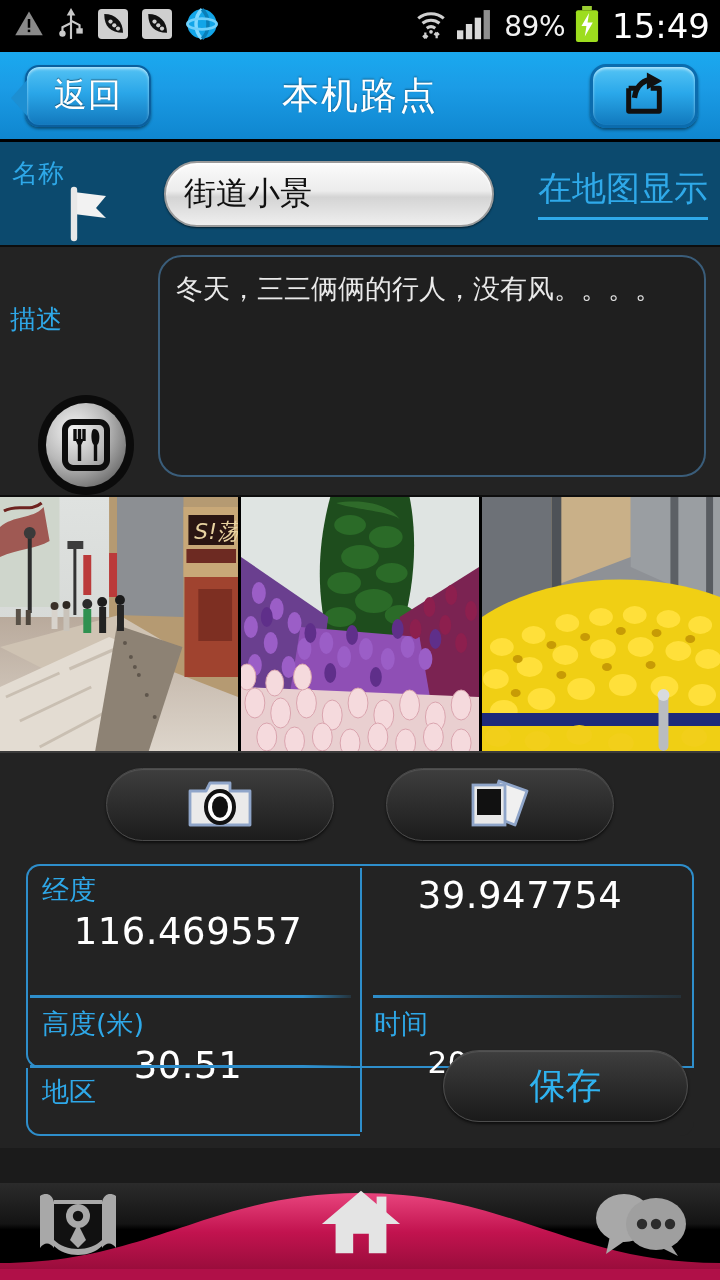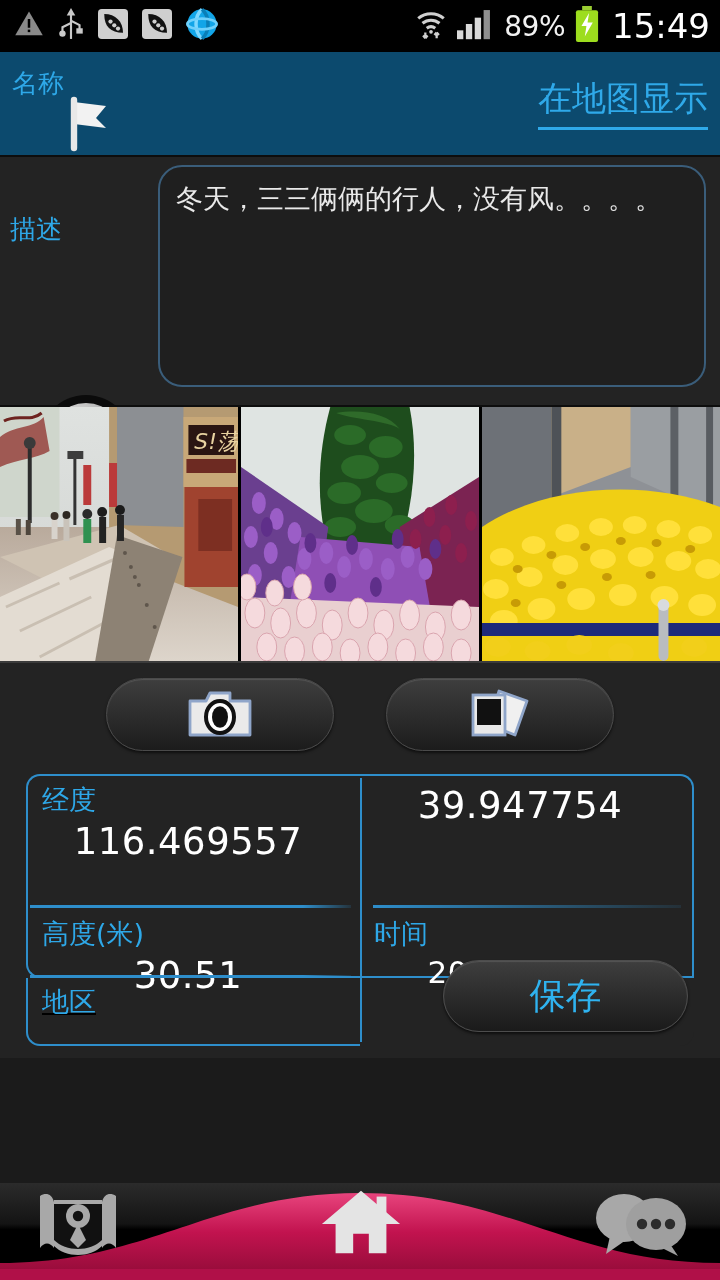--- a/index.html
+++ b/index.html
@@ -228,29 +228,48 @@
         <svg width="26" height="36" viewBox="0 0 18 26">
           <rect x="5.5" y="0" width="7" height="3" fill="#9acd32"></rect>
           <rect x="1" y="3" width="16" height="23" rx="1.5" fill="#9ddd1e"></rect>
           <path d="M10.5 5 L5 14.5 H8.6 L7.4 22 L13.2 12 H9.4 Z" fill="#fff"></path>
         </svg>
       </span>
       <span class="clock">15:49</span>
     </div>
   </div>
 
+  <div class="header">
+    <div class="btn-back">
+      <span>返回</span>
+    </div>
+    <div class="header-title">本机路点</div>
+    <div class="btn-share">
+      <span>
+        <svg width="50" height="46" viewBox="0 0 24 24">
+          <path d="M4 9 V21 H20 V9 H15.5" stroke="#111" stroke-width="2.6" fill="none" stroke-linejoin="round"></path>
+          <path d="M4 9 H8.5" stroke="#111" stroke-width="2.6" fill="none"></path>
+          <path d="M7 14 C8 6.5 13 4.5 16 4.6" stroke="#111" stroke-width="2.8" fill="none"></path>
+          <path d="M13.5 0.8 L21.5 5.2 L13.5 9.6 Z" fill="#111"></path>
+        </svg>
+      </span>
+    </div>
+  </div>
 
   <div class="name-row">
     <div class="lbl-name">名称</div>
     <span class="flag-icon">
       <svg width="52" height="56" viewBox="0 0 26 28">
         <path d="M6 3 L22 5 L17 11 L22 16 L6 14 Z" fill="#f2f2f2"></path>
         <path d="M6 2 L6 26" stroke="#e8e8e8" stroke-width="3.2" stroke-linecap="round"></path>
       </svg>
     </span>
+    <div class="name-input">
+      <span>街道小景</span>
+    </div>
     <div class="link-map">在地图显示</div>
   </div>
 
   <div class="desc-row">
     <div class="lbl-desc">描述</div>
     <div class="desc-box">
       <span>冬天，三三俩俩的行人，没有风。。。。</span>
     </div>
   </div>
   <div class="cat-icon" style="position:absolute; left:36px; top:393px;">
@@ -497,21 +516,21 @@
         <div class="cval">39.947754</div>
       </div>
       <div class="cell bl" style="height:25%;">
         <div class="clbl">高度(米)</div>
         <div class="cval">30.51</div>
       </div>
       <div class="cell br" style="height:25%; border-radius:0;">
         <div class="clbl">时间</div>
         <div class="cval small">2013-01-12 13:20:26</div>
       </div>
-      <div class="cell bl" style="top:75%; height:25%; border-radius:0 0 0 14px;text-decoration:underline;">
+      <div class="cell bl" style="top:75%; height:25%; border-radius:0 0 0 14px;">
         <div class="clbl">地区</div>
         <div class="cval small"></div>
       </div>
       <div class="vdiv"></div>
       <div class="hdiv-l" style="top:48%"></div>
       <div class="hdiv-r" style="top:48%"></div>
       <div class="hdiv-l" style="top:74%"></div>
       <div class="save-btn">
         <span>保存</span>
       </div>

